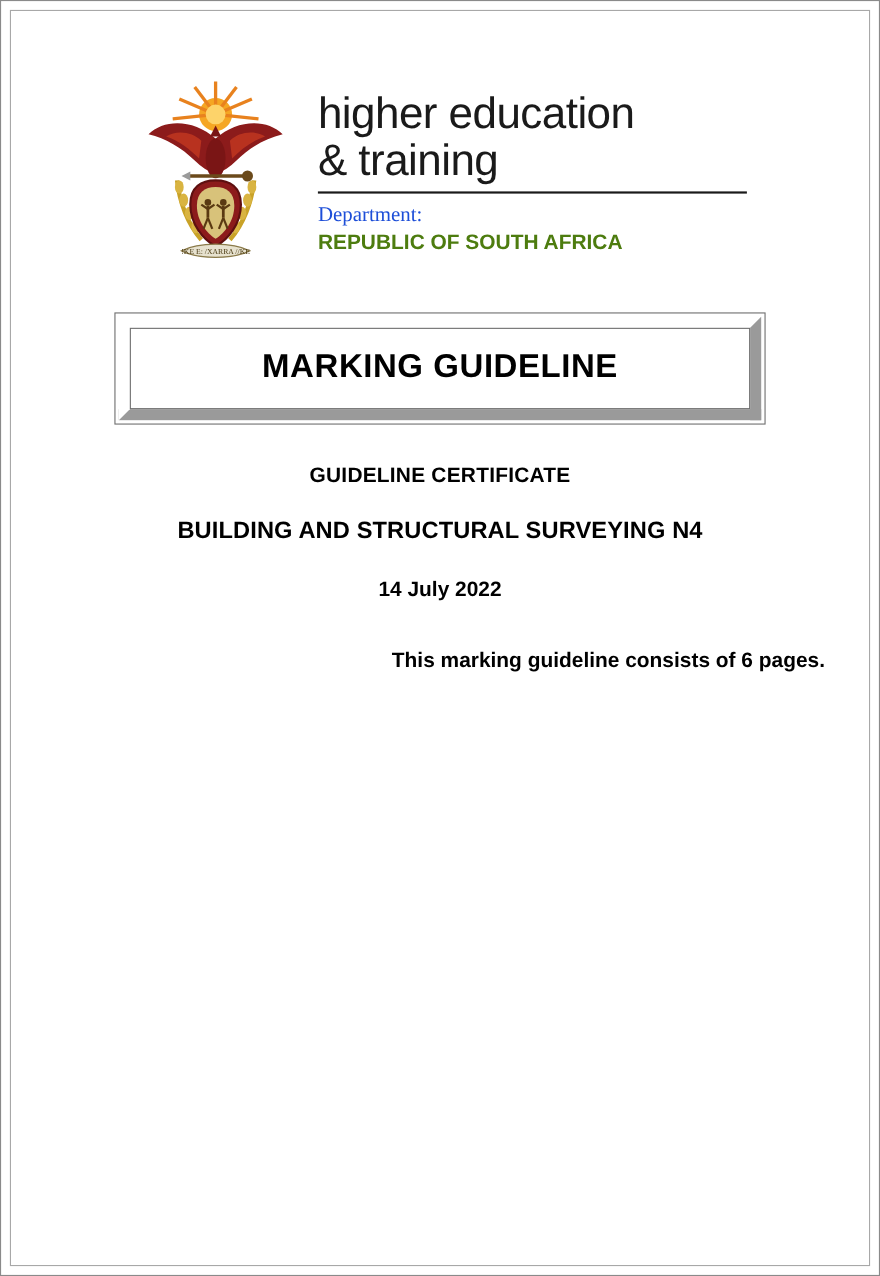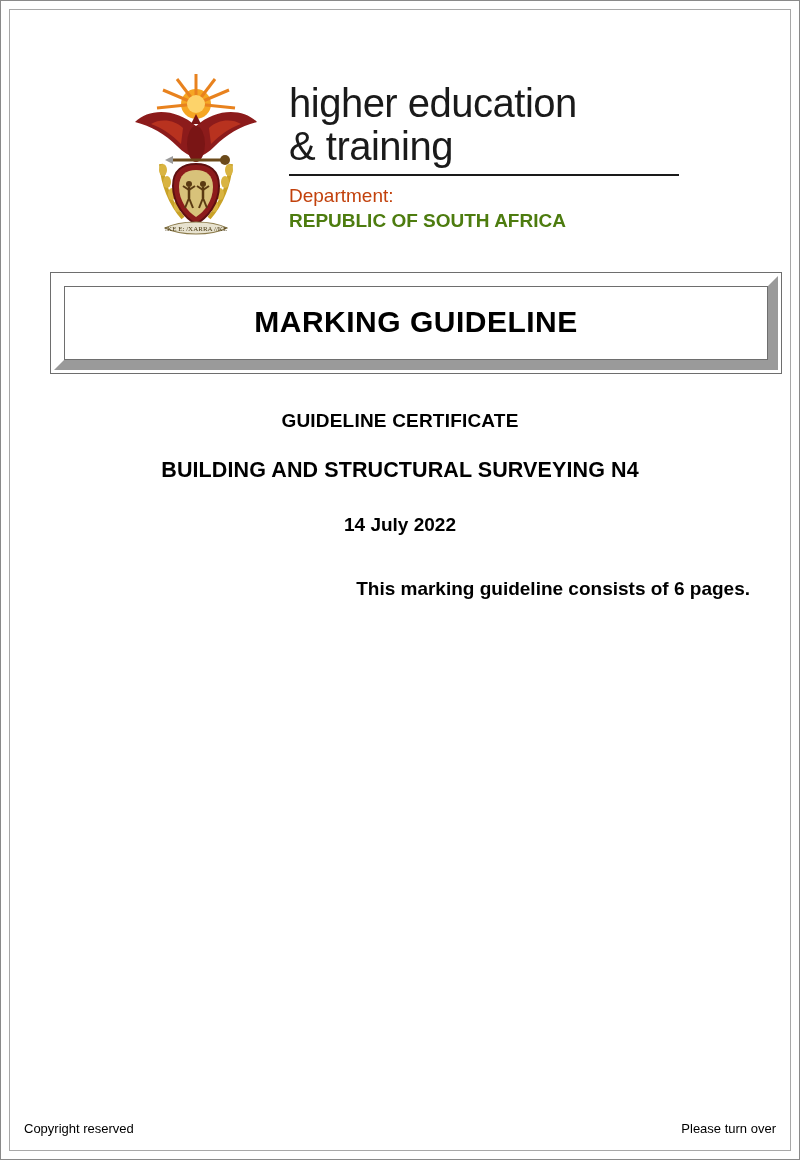--- a/index.html
+++ b/index.html
@@ -67,38 +67,39 @@
     white-space: pre-line;
   }
   .dept-rule {
     border-bottom: 2px solid #1a1a1a;
     margin: 6px 0 7px 0;
     width: 100%;
   }
   .dept-sub1 {
     font-size: 19px;
     line-height: 1.32;
-    color: #c2410c;
+    color: #1d4ed8;
+    font-family: Liberation Serif, serif;
   }
   .dept-sub2 {
     font-size: 19px;
     line-height: 1.32;
     color: #1a1a1a;
   }
   .dept-sub3 {
     font-size: 19px;
     line-height: 1.32;
     font-weight: bold;
     color: #4d7c0f;
   }
 
   
   .plate-wrap {
-    margin: 24px auto 0 auto;
-    width: 732px;
+    margin: 36px auto 0 auto;
+    width: 592px;
   }
   .plate-outer {
     border: 1px solid #6e6e6e;
     background: #ffffff;
     padding: 3px;
     box-shadow: 0 0 0 0 #fff;
   }
   .plate-bevel {
     border-top: 10px solid #ffffff;
     border-left: 10px solid #ffffff;
@@ -250,20 +251,16 @@
             </div>
           </div>
         </div>
       </div>
 
       <div class="cert-line">GUIDELINE CERTIFICATE</div>
       <div class="subject-line">BUILDING AND STRUCTURAL SURVEYING N4</div>
       <div class="date-line">14 July 2022</div>
       <div class="pages-line">This marking guideline consists of 6 pages.</div>
 
-      <div class="footer">
-        <div class="footer-left">Copyright reserved</div>
-        <div class="footer-right">Please turn over</div>
-      </div>
 
     </div>
   </div>
 </div>
 
 </body></html>

